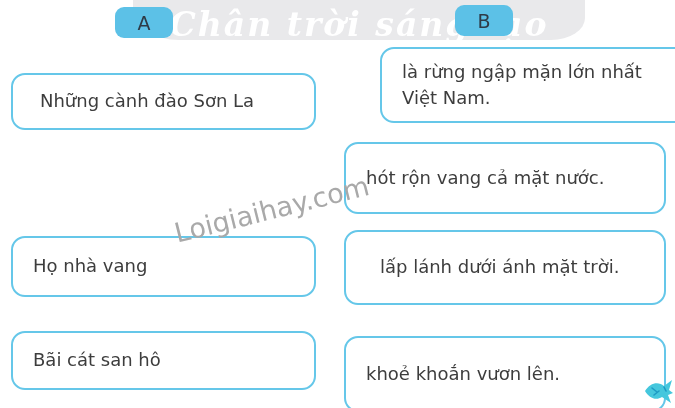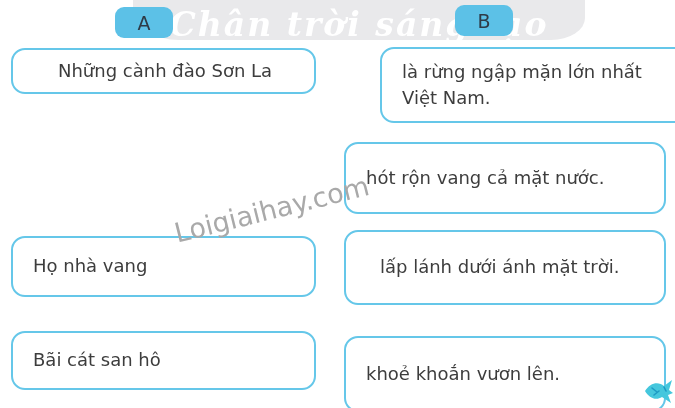--- a/index.html
+++ b/index.html
@@ -66,21 +66,21 @@
     align-items: center;
     padding-left: 20px;
     padding-right: 12px;
     font-size: 18px;
     line-height: 1.45;
     color: #3d3d3d;
     z-index: 2;
   }
   .col-a { left: 11px;  width: 305px; }
   .col-b { left: 344px; width: 322px; }
-  .a1 { top: 48px;  height: 46px; padding-left: 45px; }
+  .a1 { top: 73px;  height: 57px; padding-left: 27px; }
   .a2 { top: 148px; height: 59px; }
   .a3 { top: 236px; height: 61px; }
   .a4 { top: 331px; height: 59px; }
   .b1 { top: 47px;  height: 76px; padding-right: 40px; margin-left: 36px; }
   .b2 { top: 142px; height: 72px; }
   .b3 { top: 230px; height: 75px; padding-left: 34px; }
   .b4 { top: 336px; height: 76px; }
 
   
   .site-watermark {

